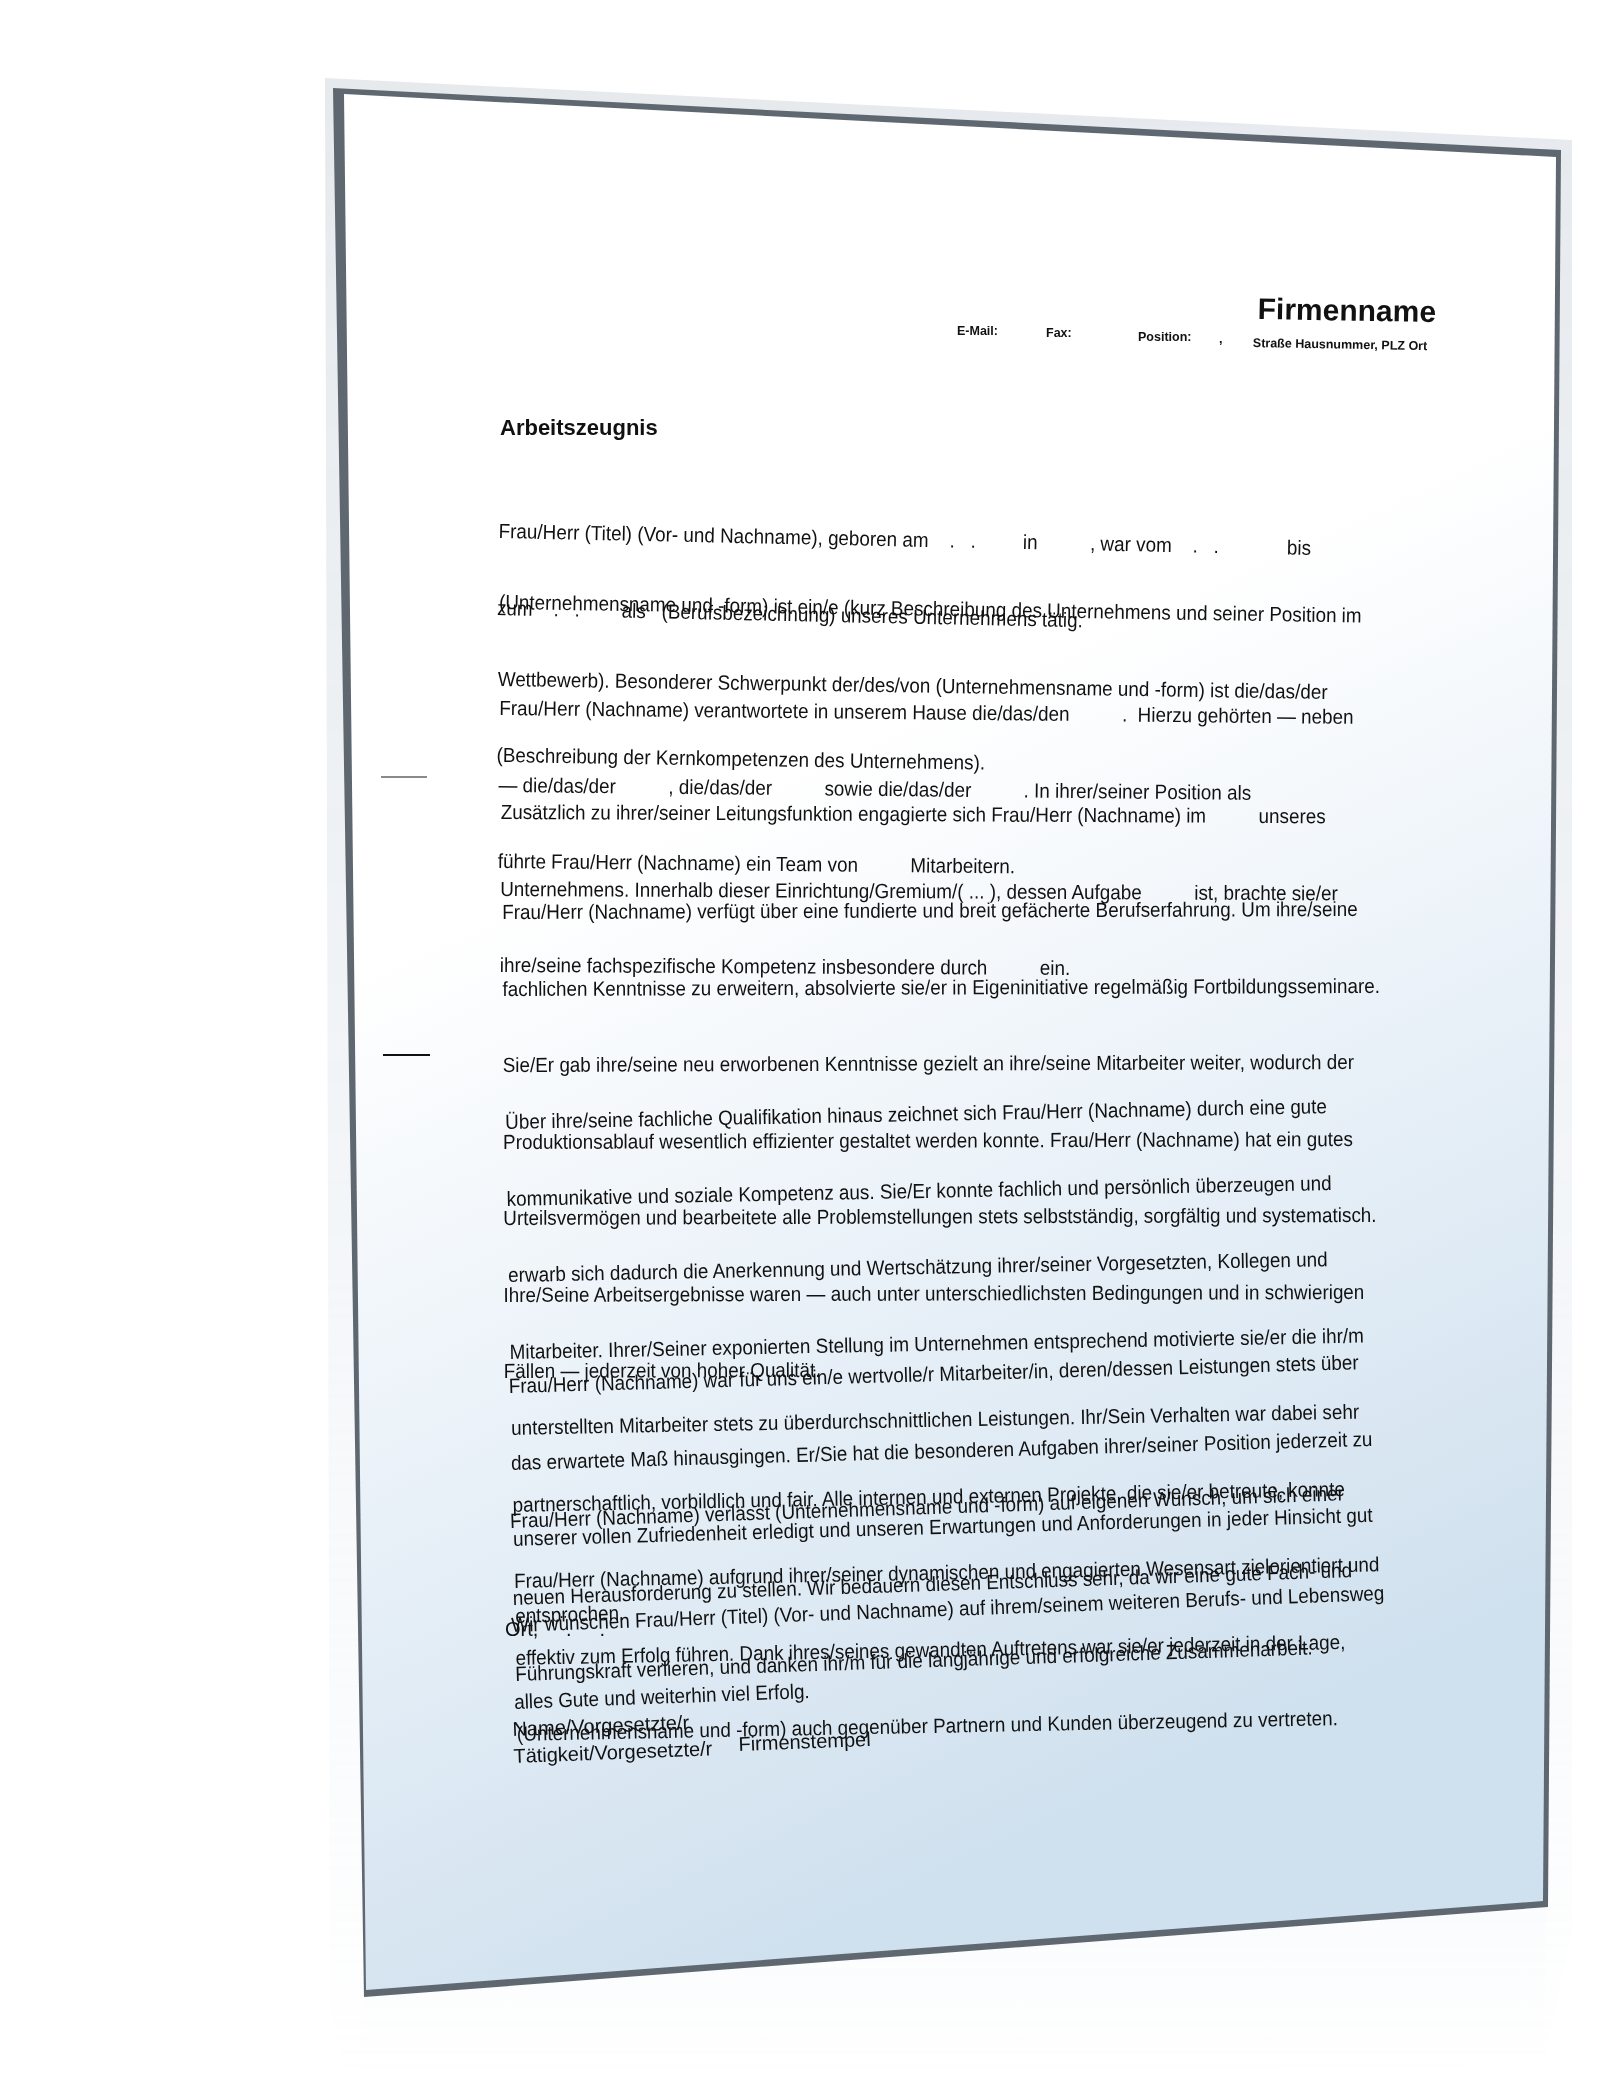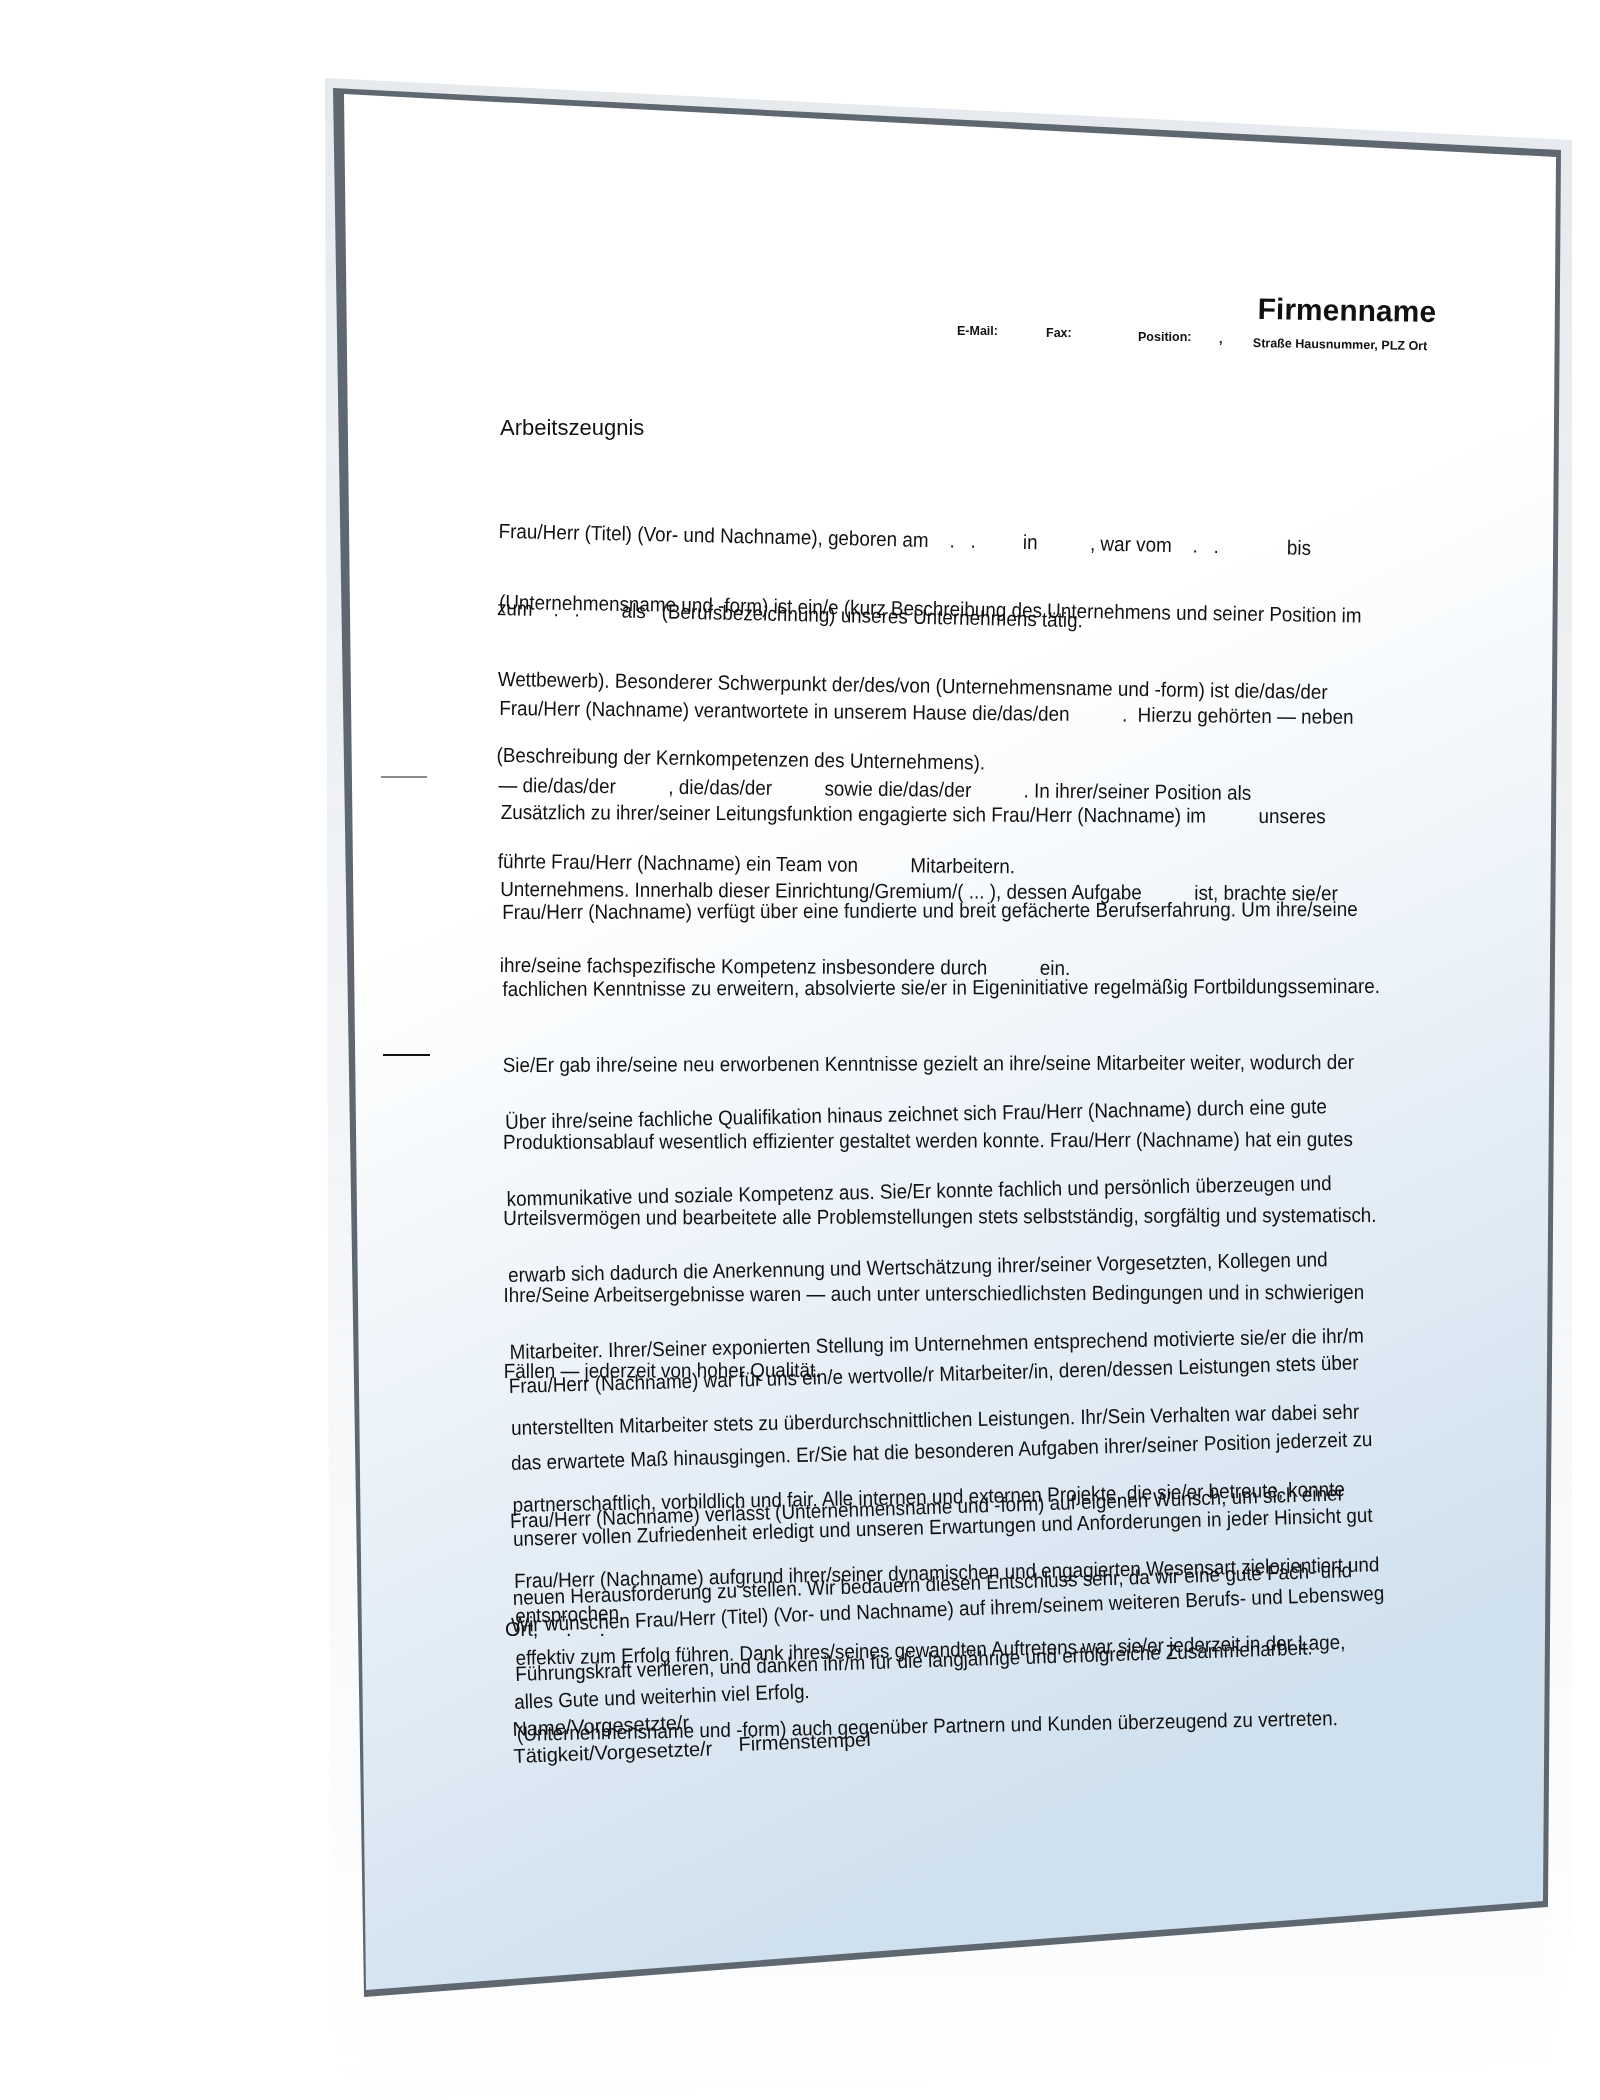--- a/index.html
+++ b/index.html
@@ -14,21 +14,21 @@
             background: linear-gradient(180deg, rgba(200,215,228,0.9) 0%, rgba(235,242,248,0.6) 50%, rgba(255,255,255,0) 100%); }
   .page-edge { position:absolute; left:0; top:0; width:1600px; height:2100px;
             clip-path: polygon(333px 88px, 1561px 150px, 1548px 1907px, 364px 1997px);
             background:#5f6870; }
   .page { position:absolute; left:0; top:0; width:1600px; height:2100px;
           clip-path: polygon(344px 94px, 1556px 157px, 1543px 1901px, 366px 1990px);
           background: linear-gradient(155deg, #ffffff 0%, #ffffff 40%, #e6eff7 62%, #cfe0ee 82%, #cfe0ee 100%); }
   .abs { position:absolute; white-space:pre; transform-origin: 0 0; }
   .firm { font-weight:bold; font-size:30px; }
   .contact { font-weight:bold; font-size:12.5px; }
-  .title { font-weight:normal; font-size:22px;text-align:center; }
+  .title { font-weight:bold; font-size:22px;text-align:center; }
   .para { font-size:20.5px; line-height:25.5px; transform-origin:0 0; }
   .para div { white-space:pre; transform: scaleX(0.92); transform-origin: 0 0; }
   .sig { font-size:20px; line-height:22px; }
   .fold { position:absolute; height:2px; }
 </style>
 </head>
 <body>
 
 <div class="shadow"></div>
 <div class="reflection"></div>

